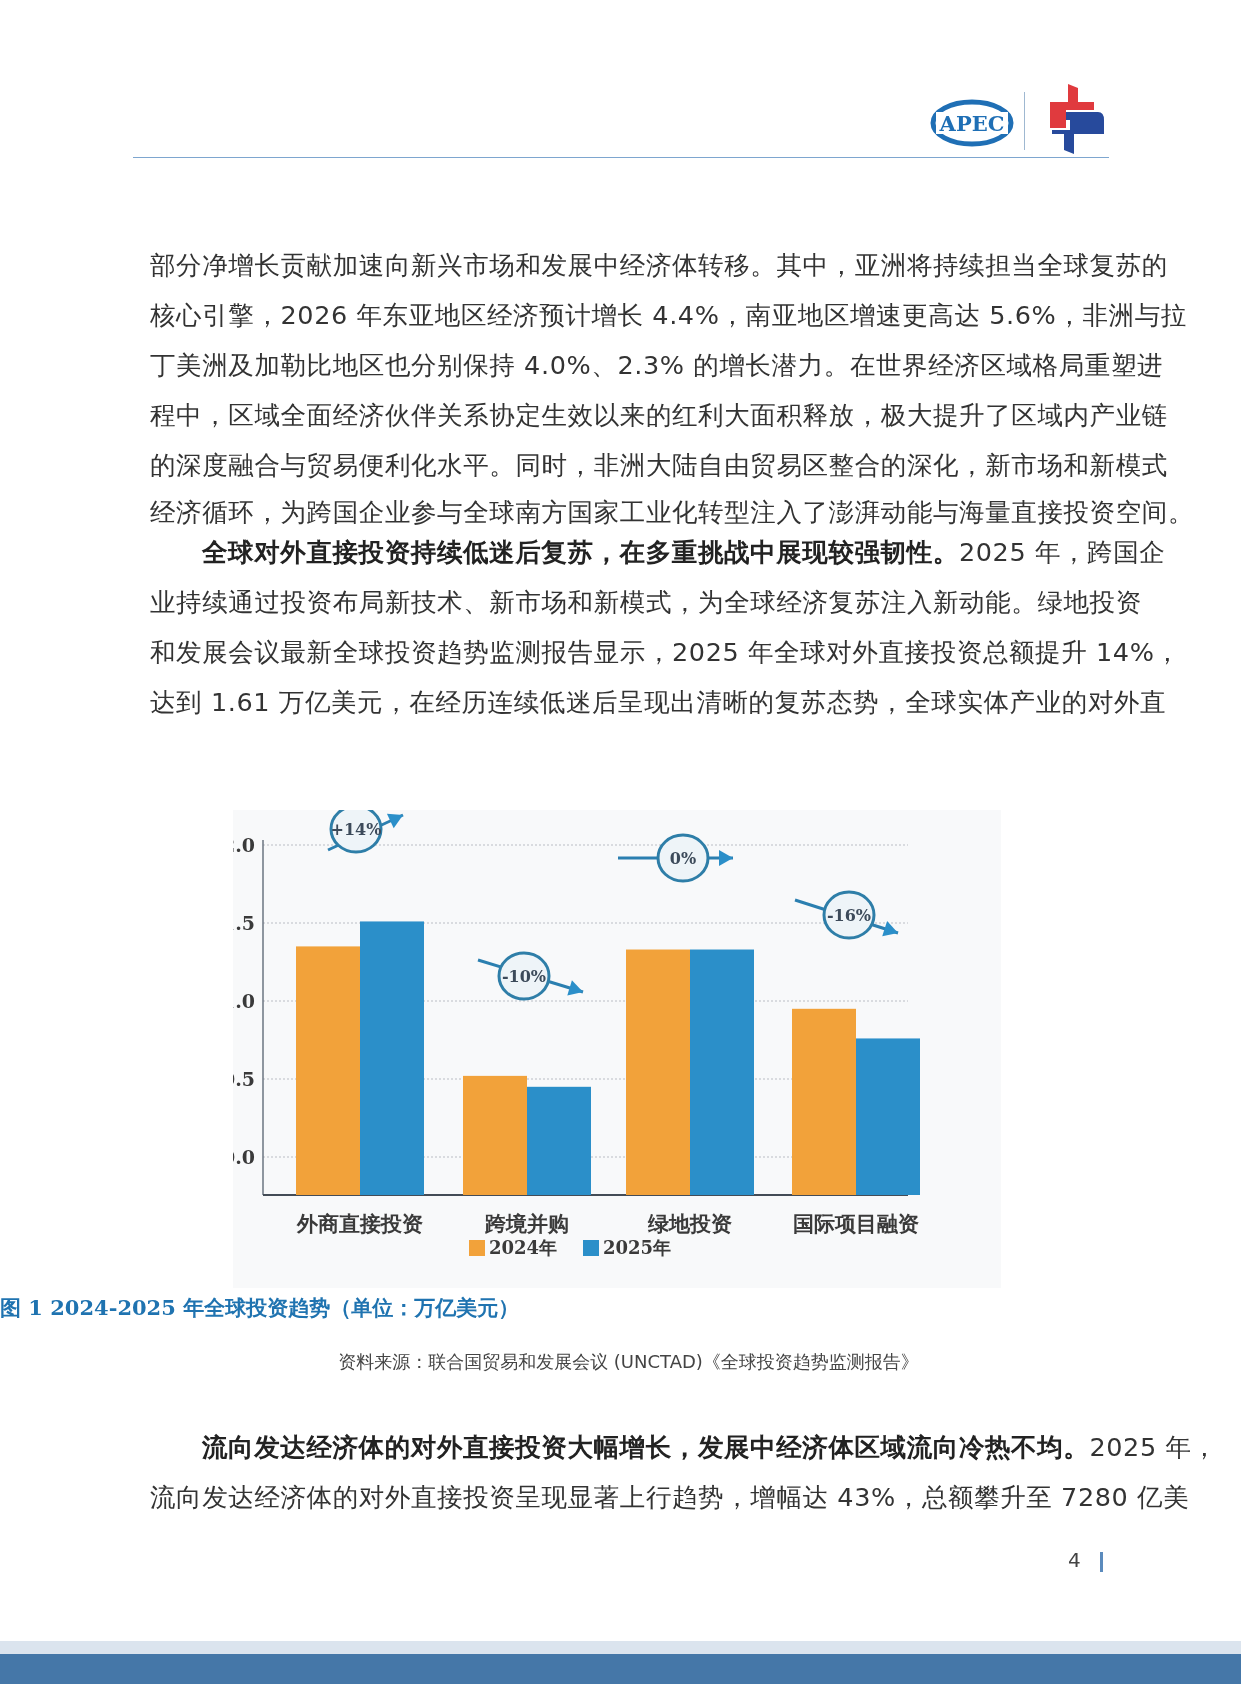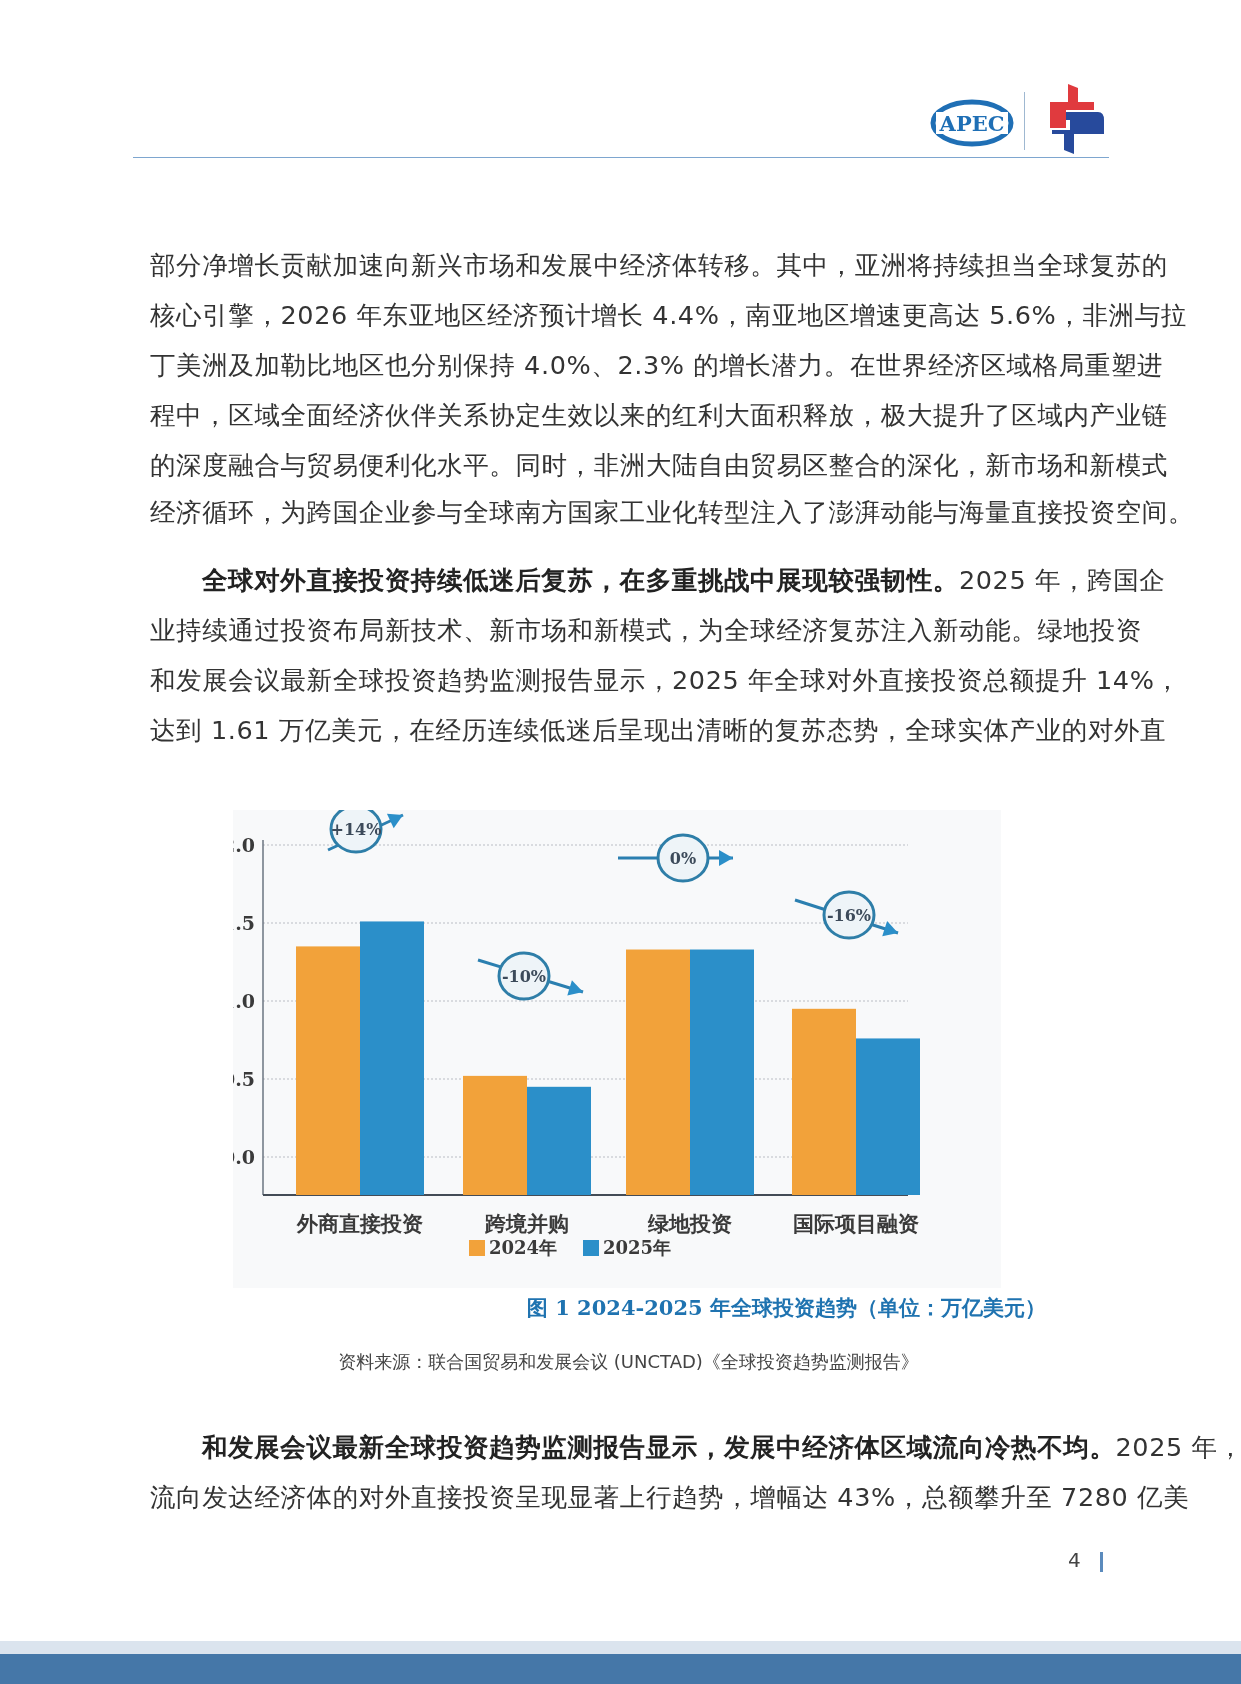--- a/index.html
+++ b/index.html
@@ -9,24 +9,24 @@
   .logo-apec{position:absolute;left:930px;top:98px;width:84px;height:50px;}
   .logo-divider{position:absolute;left:1024px;top:92px;width:1px;height:58px;background:#9fb8d1;}
   .logo-mark{position:absolute;left:1038px;top:84px;width:66px;height:70px;}
   .body-text{position:absolute;left:133px;width:978px;font-size:25.5px;line-height:50px;
        letter-spacing:0.6px;text-align:justify;margin:17px;}
   .body-text .line{display:block;white-space:nowrap;text-align-last:justify;}
   .body-text .line.last{text-align-last:left;font-family:Liberation Mono, monospace;}
   .indent{padding-left:52px;}
   .bold{font-weight:bold;color:#222;}
   .p1{top:223px;}
-  .p2{top:538px;}
+  .p2{top:510px;}
   .p3{top:1405px;}
   .chart-wrap{position:absolute;left:233px;top:810px;width:768px;height:478px;background:#f8f9fa;}
-  .caption{position:absolute;left:0;width:1046px;top:1294px;text-align:right;font-family:"DejaVu Serif","Liberation Serif",serif;
+  .caption{position:absolute;left:0;width:1046px;top:1294px;text-align:left;font-family:"DejaVu Serif","Liberation Serif",serif;
        font-weight:bold;font-size:21px;color:#1f73b0;}
   .source{position:absolute;left:8px;width:1241px;top:1350px;text-align:center;font-size:18px;color:#444;}
   .page-num{position:absolute;left:1068px;top:1548px;font-size:20px;color:#444;}
   .page-bar{position:absolute;left:1100px;top:1552px;width:3px;height:20px;background:#5b8bbd;}
   .band-light{position:absolute;left:0;top:1641px;width:1241px;height:13px;background:#dbe4ee;}
   .band-dark{position:absolute;left:0;top:1654px;width:1241px;height:30px;background:#4577a8;}
   svg text{font-family:"DejaVu Serif","Liberation Serif",serif;}
 </style>
 </head>
 <body>
@@ -109,20 +109,20 @@
       <text x="256" y="444" font-size="18" font-weight="bold" fill="#3a3a3a">2024年</text>
       <rect x="350" y="430" width="16" height="16" fill="#2b8fc9"></rect>
       <text x="370" y="444" font-size="18" font-weight="bold" fill="#3a3a3a">2025年</text>
     </svg>
 </div>
 
 <div class="caption">图 1  2024-2025 年全球投资趋势（单位：万亿美元）</div>
 <div class="source">资料来源：联合国贸易和发展会议 (UNCTAD)《全球投资趋势监测报告》</div>
 
 <div class="body-text p3">
-  <span class="line indent"><span class="bold">和发展会议最新全球投资趋势监测报告显示，发展中经济体区域流向冷热不均。</span><span>2025 年，</span></span>
+  <span class="line indent"><span class="bold">流向发达经济体的对外直接投资大幅增长，发展中经济体区域流向冷热不均。</span><span>2025 年，</span></span>
   <span class="line">流向发达经济体的对外直接投资呈现显著上行趋势，增幅达 43%，总额攀升至 7280 亿美</span>
 </div>
 
 <div class="page-num">4</div>
 <div class="page-bar"></div>
 <div class="band-light"></div>
 <div class="band-dark"></div>
 
 </body></html>

